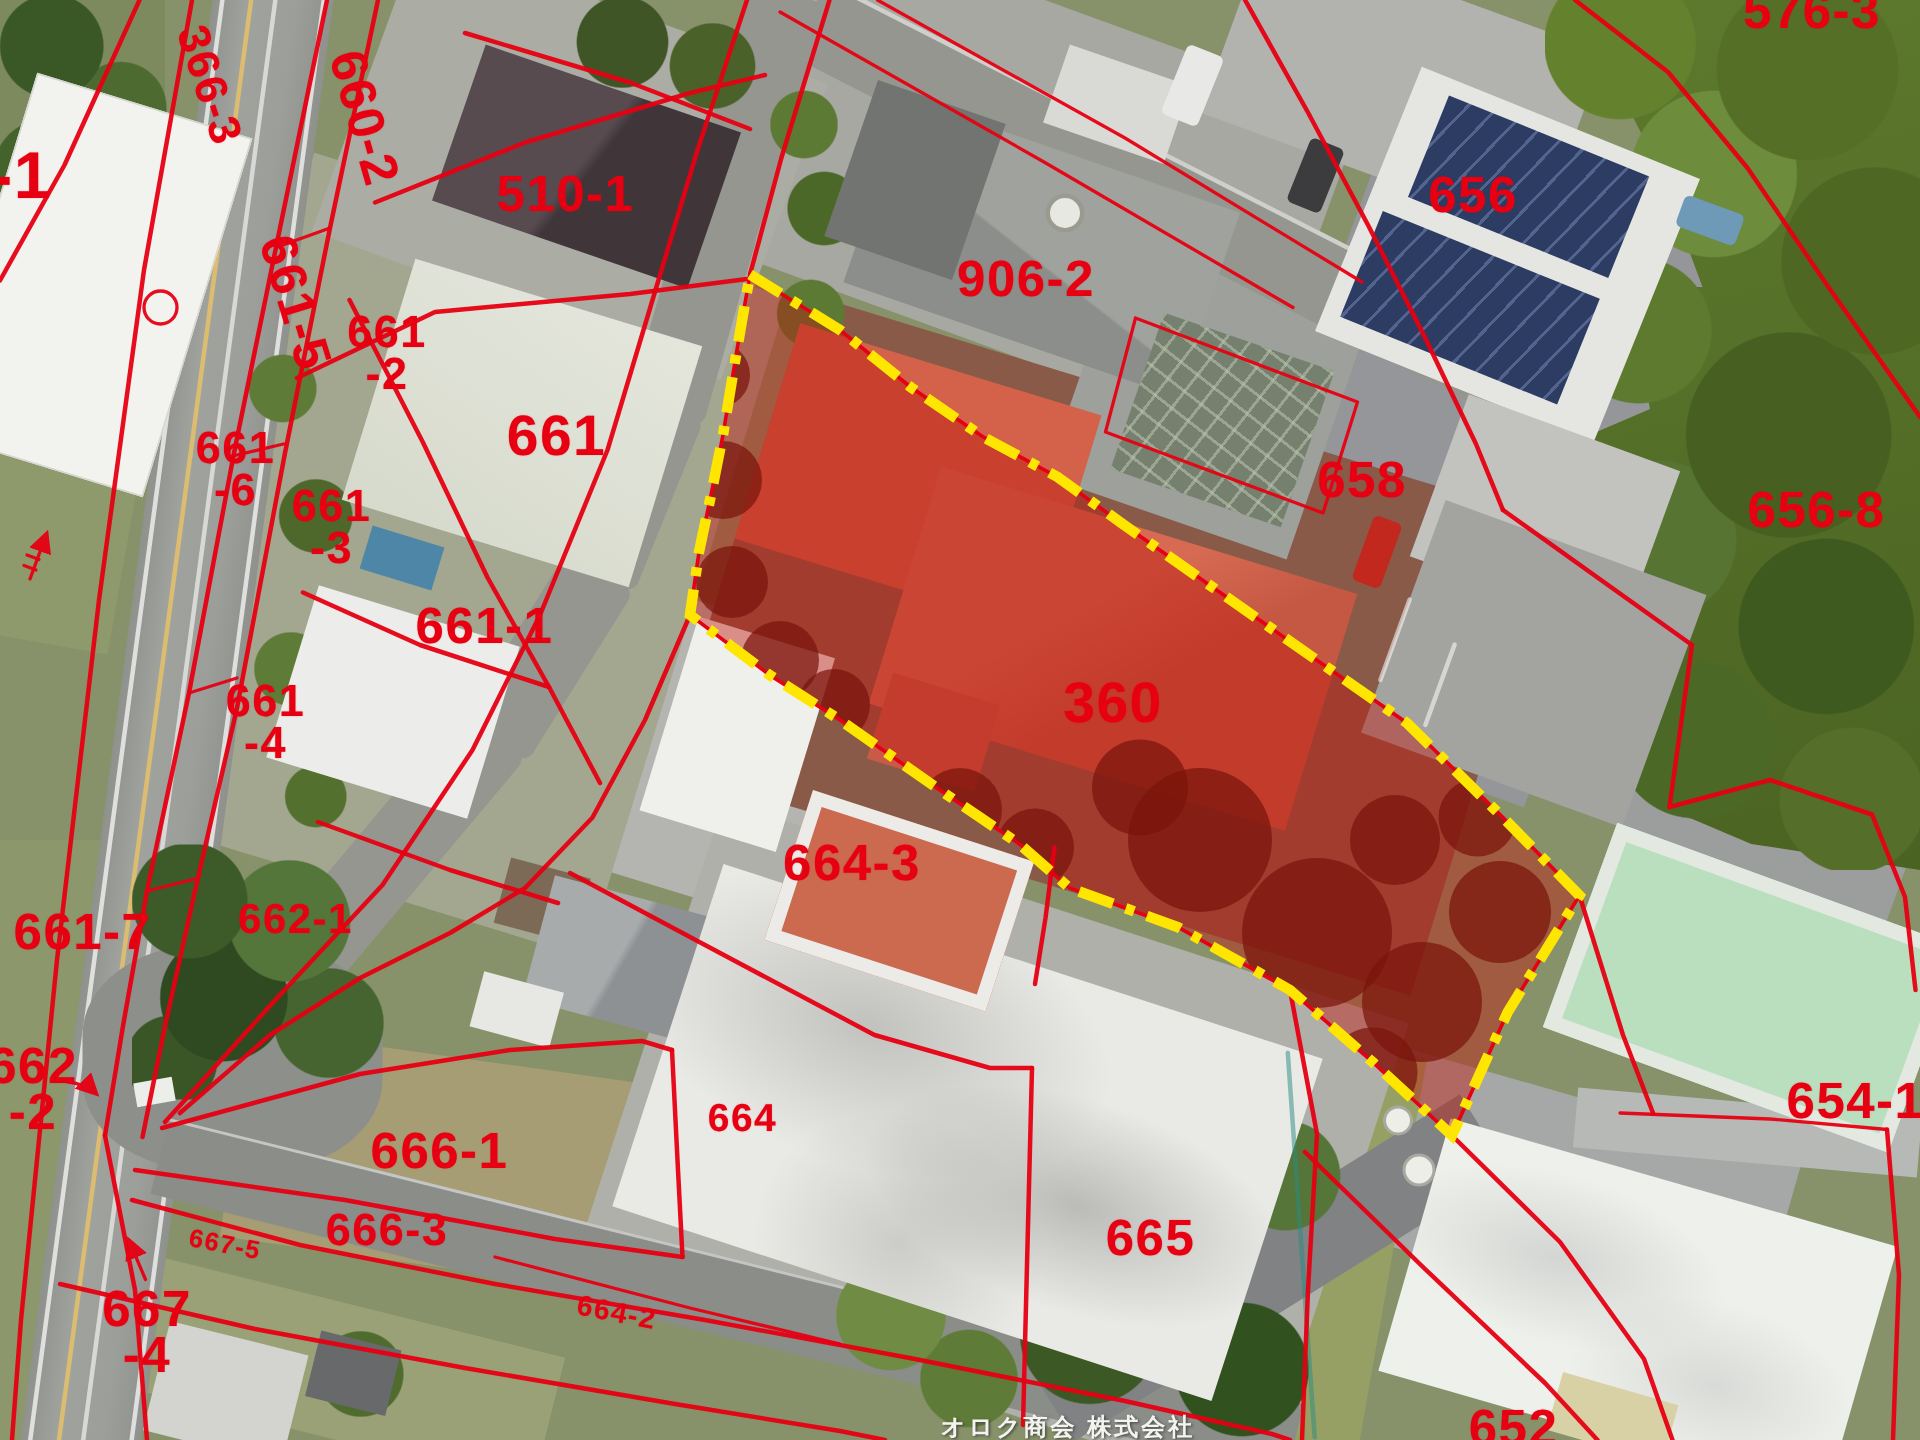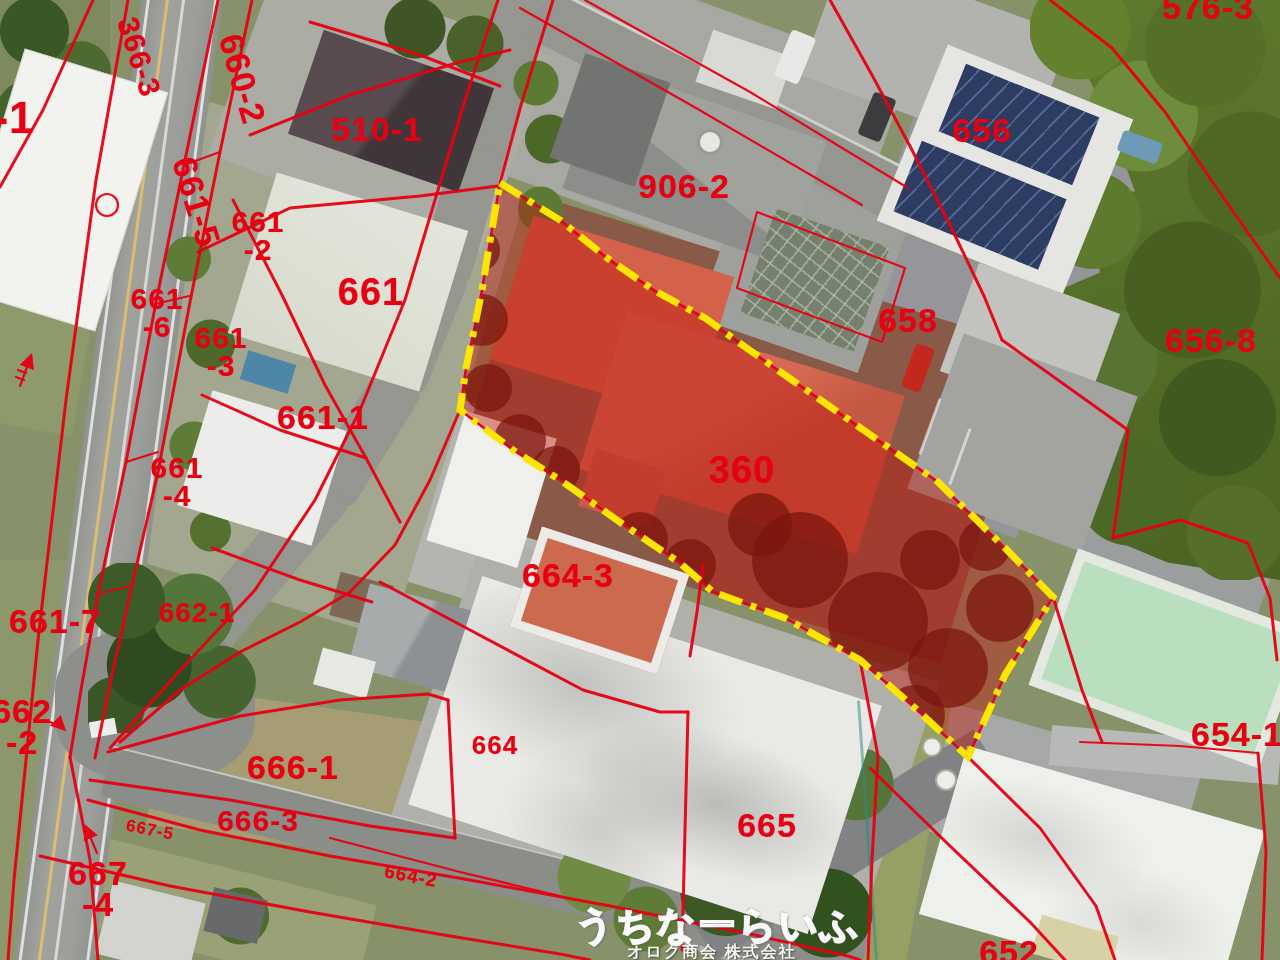--- a/index.html
+++ b/index.html
@@ -348,17 +348,16 @@
       </div>
       <div class="plabel" style="left: 1009px; top: 953px; font-size: 34px; transform: translate(-50%, -50%) rotate(0deg);">
         <span>652</span>
       </div>
       <div class="plabel" style="left: 1208px; top: 8px; font-size: 34px; transform: translate(-50%, -50%) rotate(0deg);">
         <span>576-3</span>
       </div>
     </div>
 
   <div id="watermark">
-    <div id="wm-brand">うちなーらいふ</div>
     <div id="wm-company">オロク商会 株式会社</div>
   </div>
 
 </div>
 
 </body></html>

